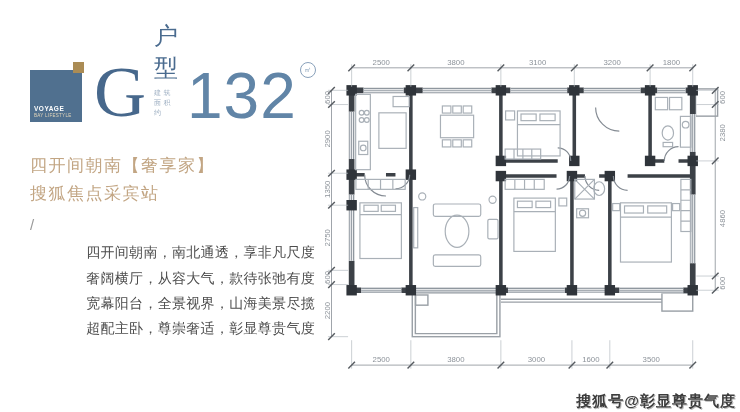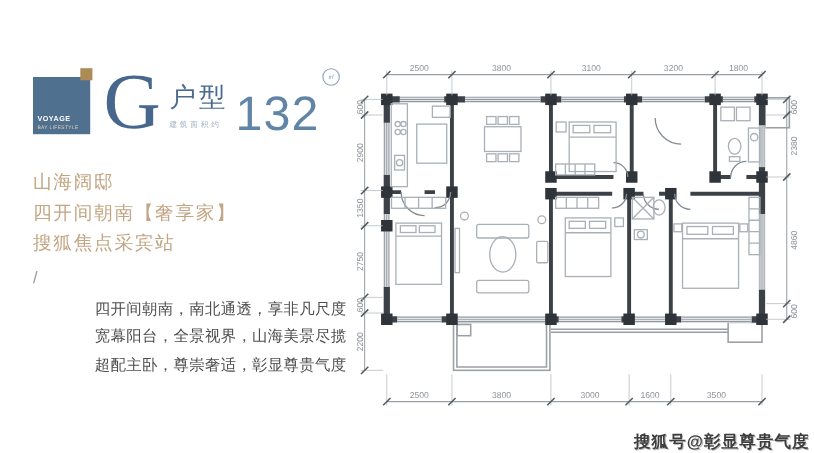--- a/index.html
+++ b/index.html
@@ -11,21 +11,21 @@
   .logo-row{display:flex;align-items:flex-end;height:72px;}
   .logo-mark{position:relative;width:52px;height:52px;background:#50708f;flex:0 0 auto;}
   .logo-gold{position:absolute;right:-2px;top:-8px;width:11px;height:11px;background:#ab8c55;}
   .logo-mark-text{position:absolute;left:4px;bottom:4px;color:#fff;line-height:1.15;}
   .logo-mark-text .l1{font-size:6.5px;font-weight:bold;letter-spacing:.5px;}
   .logo-mark-text .l2{font-size:4.5px;color:#e4d7bb;letter-spacing:.3px;}
   .logo-G{font-family:"Liberation Serif",serif;font-size:72px;line-height:.82;color:#47688c;margin-left:12px;}
   .logo-type{margin:0 0 4px 8px;}
   .logo-type .t1{font-size:24px;color:#4a6b8f;letter-spacing:3px;}
   .logo-type .t2{font-size:7px;color:#9fb0c3;letter-spacing:2.5px;margin-top:4px;}
-  .logo-num{font-size:44px;line-height:.82;color:#6185a7;letter-spacing:1px;margin-left:6px;font-weight:normal;}
+  .logo-num{font-size:64px;line-height:.82;color:#6185a7;letter-spacing:1px;margin-left:6px;font-weight:normal;}
   .logo-unit{width:14px;height:14px;border:1px solid #89a1bb;border-radius:50%;
     display:flex;align-items:center;justify-content:center;font-size:7px;color:#7f9ab5;margin:0 0 44px 3px;flex:0 0 auto;}
   .headline{margin-top:30px;color:#c2a583;font-size:17px;line-height:1.62;letter-spacing:1.5px;}
   .divider{margin-top:9px;color:#9a9a9a;font-size:15px;}
   .bodytext{margin-top:7px;color:#4d4d4d;font-size:14px;line-height:1.82;letter-spacing:.3px;text-align:right;}
   
   .planwrap{position:absolute;left:309px;top:50px;width:424px;height:327px;text-decoration:underline;}
   svg{display:block;}
   
   .watermark{position:absolute;right:4px;bottom:1px;font-size:15px;font-weight:bold;color:#3d3d3d;
@@ -48,29 +48,29 @@
       <div class="logo-G">G</div>
       <div class="logo-type">
         <div class="t1">户型</div>
         <div class="t2">建筑面积约</div>
       </div>
       <div class="logo-num">132</div>
       <div class="logo-unit">㎡</div>
     </div>
 
     <div class="headline">
-      <div>山海阔邸</div>
       <div>四开间朝南【奢享家】</div>
       <div>搜狐焦点采宾站</div>
     </div>
 
     <div class="divider">/</div>
 
     <div class="bodytext">
       <div>四开间朝南，南北通透，享非凡尺度</div>
+      <div>奢阔横厅，从容大气，款待张弛有度</div>
       <div>宽幕阳台，全景视界，山海美景尽揽</div>
       <div>超配主卧，尊崇奢适，彰显尊贵气度</div>
     </div>
   </div>
 
   <div class="planwrap">
     <svg id="plan" viewBox="-1800 -1700 17900 13800" width="424" height="327">
 
       <g stroke="#9aa0a6" stroke-width="60" fill="none">
         <rect x="2560" y="8560" width="3700" height="1840"></rect>

